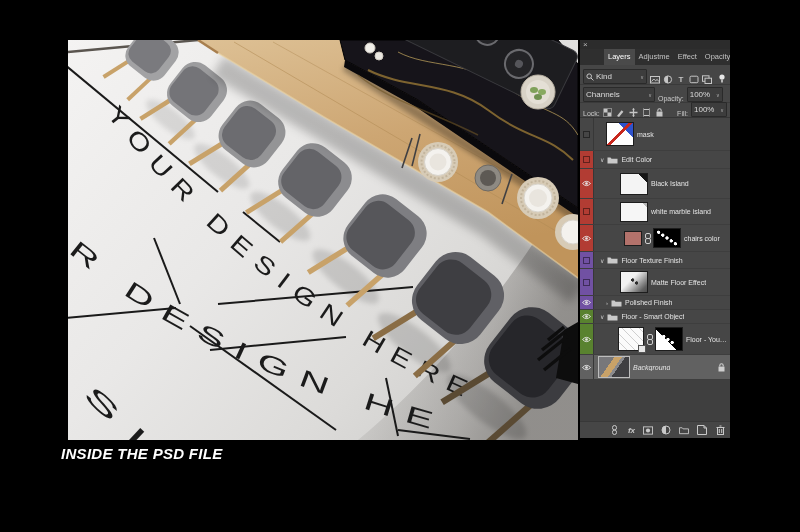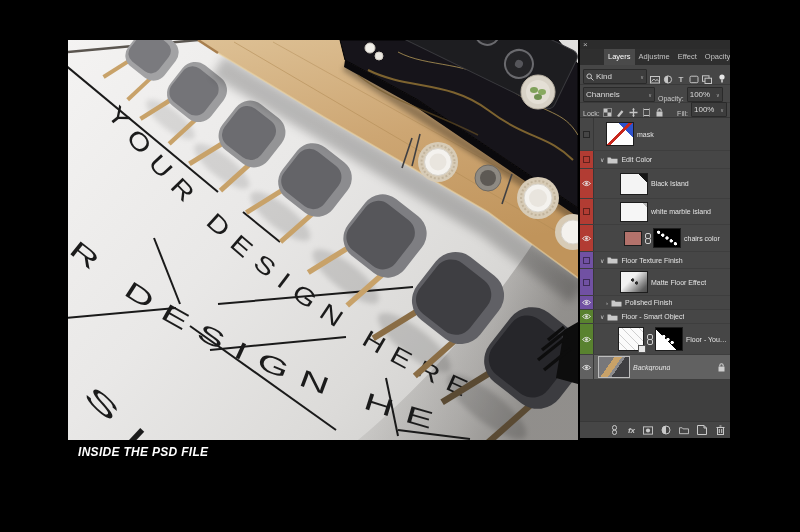--- a/index.html
+++ b/index.html
@@ -83,21 +83,21 @@
   .list-empty{flex:1;background:#3f3f3f;}
   .panel-bottombar{height:16px;background:#464646;border-top:1px solid #383838;display:flex;
     align-items:center;justify-content:flex-end;gap:8px;padding-right:5px;flex:none;}
   .fx-label{font-size:8px;font-style:italic;font-weight:bold;color:#c9c9c9;}
   
   .size-badge{position:absolute;left:597px;top:352px;width:86px;height:70px;border-radius:50%;
     background:#000;color:#fff;display:flex;flex-direction:column;align-items:center;
     justify-content:center;z-index:5;text-align:center;}
   .size-badge .b1{font-size:13px;font-weight:bold;font-style:italic;letter-spacing:.3px;}
   .size-badge .b2,.size-badge .b3{font-size:9px;font-weight:bold;font-style:italic;margin-top:2px;}
-  .caption{position:absolute;left:78px;top:445px;color:#fff;font-size:12px;font-weight:bold;
+  .caption{position:absolute;left:61px;top:445px;color:#fff;font-size:15px;font-weight:bold;
     font-style:italic;letter-spacing:.3px;}
 </style>
 </head>
 <body>
 
 <div class="stage">
 
   <div class="photo">
     <svg width="510" height="400" viewBox="0 0 510 400">
       <defs>

